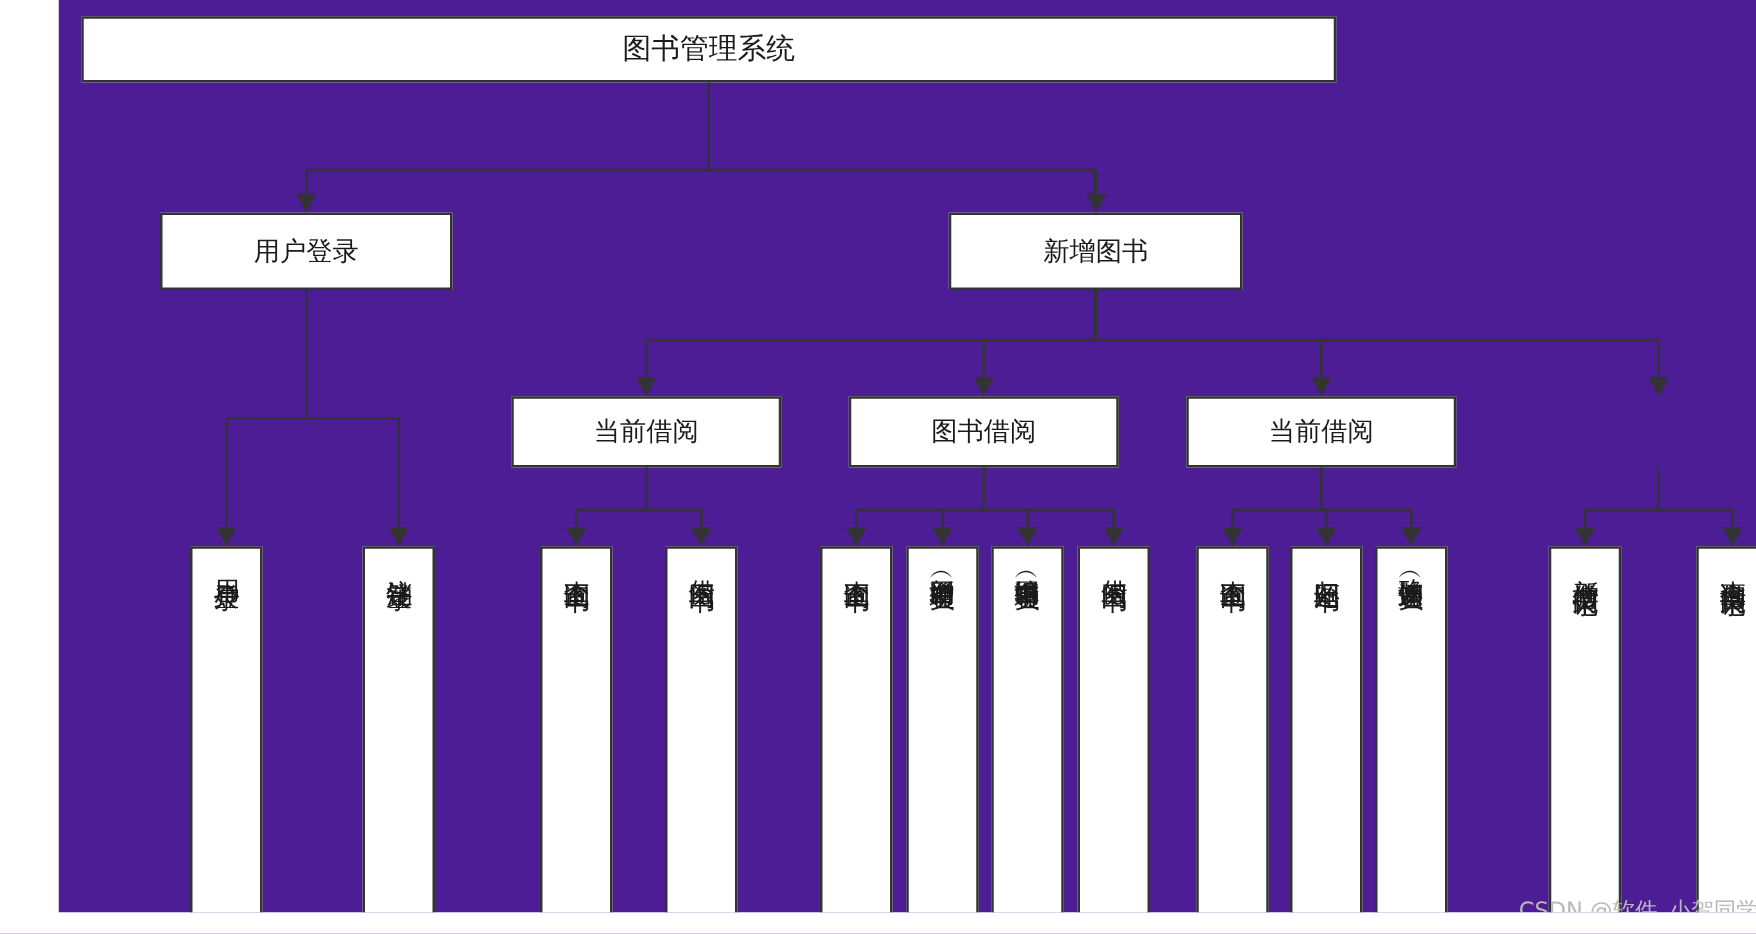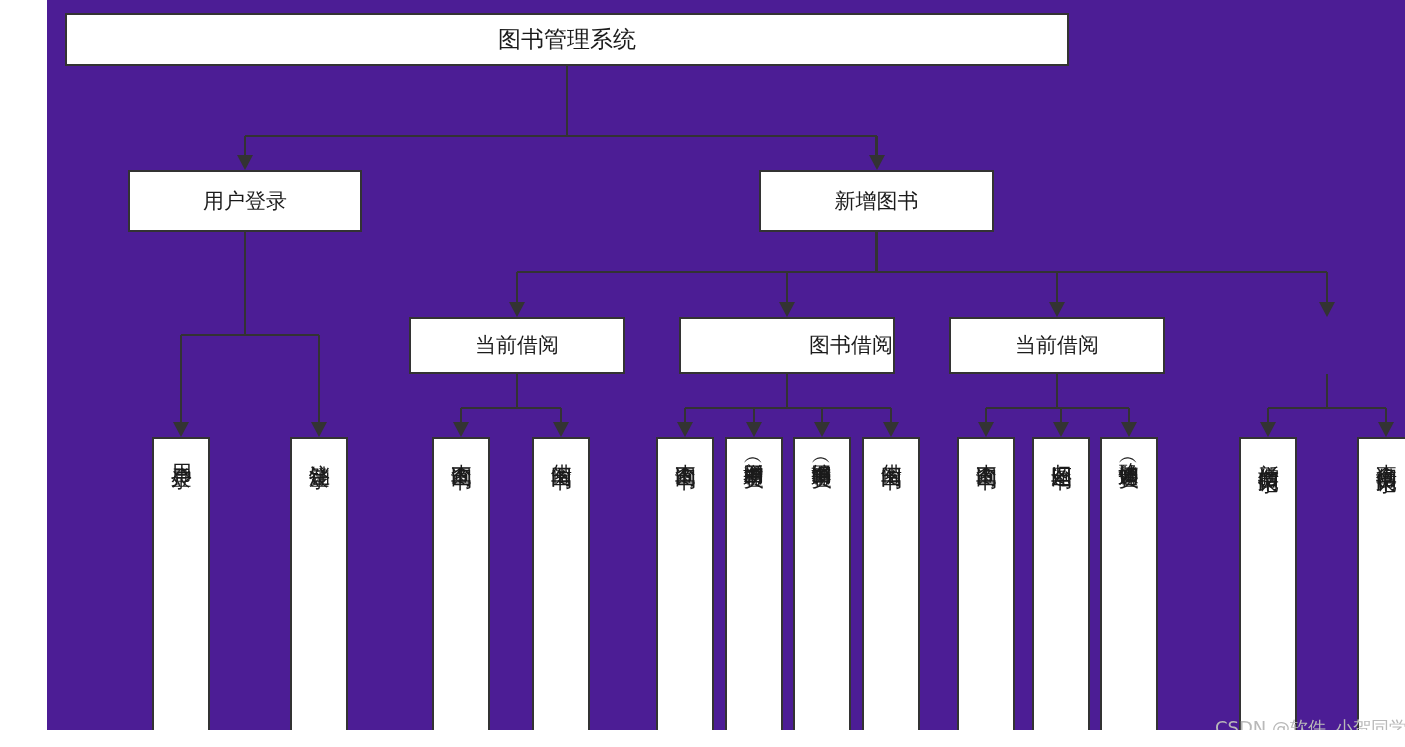--- a/index.html
+++ b/index.html
@@ -94,21 +94,21 @@
     </div>
     <div class="node level1" style="left: 81px; top: 170px; width: 234px; height: 62px;">
       <span class="label">用户登录</span>
     </div>
     <div class="node level1" style="left: 712px; top: 170px; width: 235px; height: 62px;">
       <span class="label">新增图书</span>
     </div>
     <div class="node level2" style="left: 362px; top: 317px; width: 216px; height: 57px;">
       <span class="label">当前借阅</span>
     </div>
-    <div class="node level2" style="left: 632px; top: 317px; width: 216px; height: 57px; justify-content: flex-end;">
+    <div class="node level2" style="left: 632px; top: 317px; width: 216px; height: 57px;">
       <span class="label">图书借阅</span>
     </div>
     <div class="node level2" style="left: 902px; top: 317px; width: 216px; height: 57px;">
       <span class="label">当前借阅</span>
     </div>
     <div class="node leaf" style="left: 105px; top: 437px; width: 58px; height: 298px;">
       <span class="label">用户登录</span>
     </div>
     <div class="node leaf" style="left: 243px; top: 437px; width: 58px; height: 298px;">
       <span class="label">注销登录</span>

